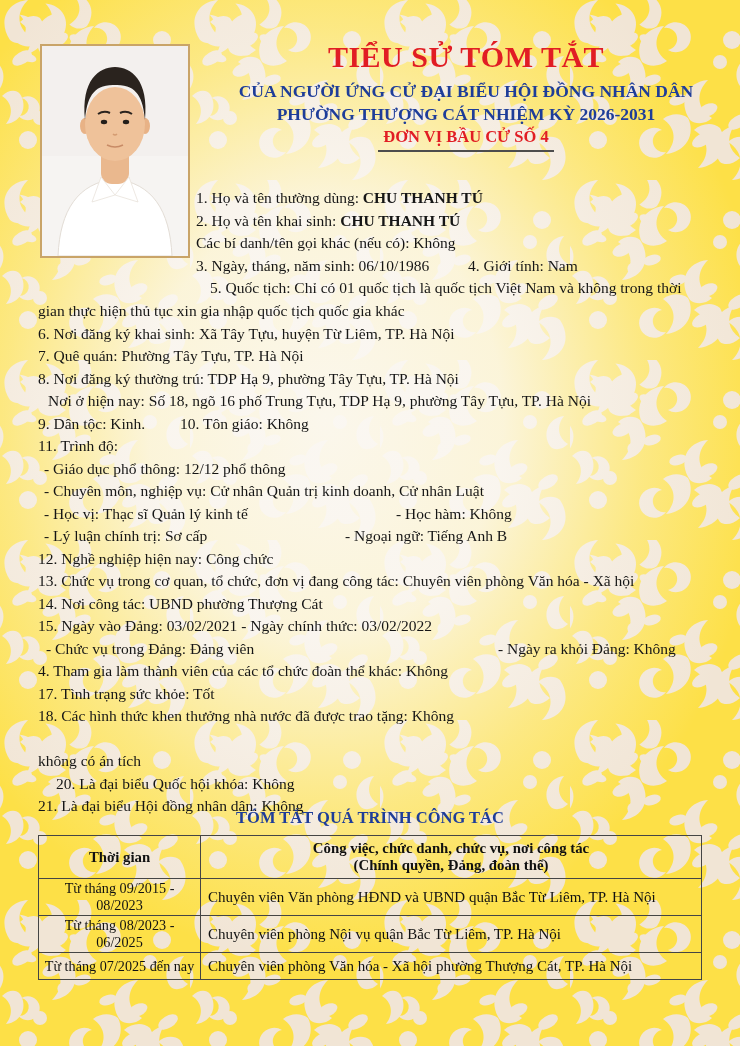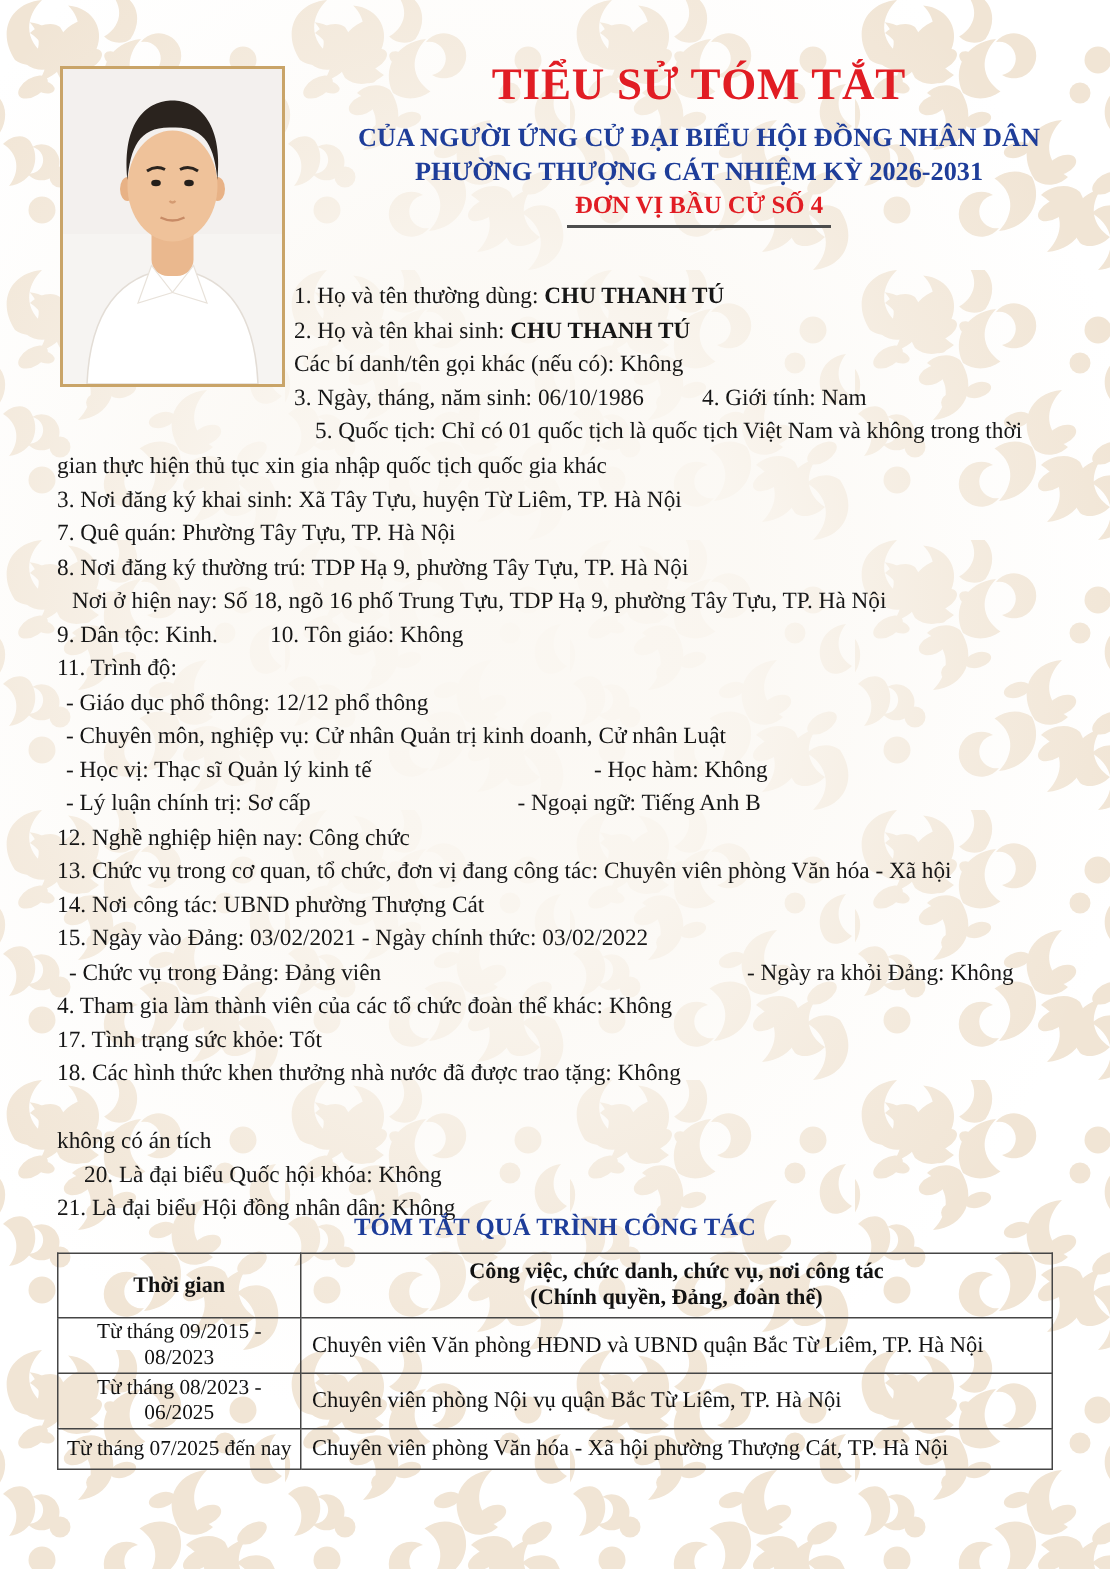--- a/index.html
+++ b/index.html
@@ -1,18 +1,18 @@
 <!DOCTYPE html>
 <html><head>
 <meta charset="utf-8">
 <style>
   html,body{margin:0;padding:0;background:#e9e9e9;}
   .page{
     position:relative;width:740px;height:1046px;overflow:hidden;
-    background:#ffffff;color:#1a1a1a;
+    background:#fde047;color:#1a1a1a;
     font-family:"Liberation Serif","DejaVu Serif",serif;
   }
   .bg-svg{position:absolute;left:0;top:0;width:740px;height:1046px;}
   .bg-fade{
     position:absolute;left:0;top:0;width:740px;height:1046px;
     background:radial-gradient(ellipse 60% 52% at 44% 40%,
       rgba(251,248,243,0.96) 0%, rgba(251,248,243,0.85) 40%,
       rgba(251,248,243,0.35) 72%, rgba(251,248,243,0) 100%);
   }
   .photo{
@@ -120,21 +120,21 @@
     <span>2. Họ và tên khai sinh: </span><b>CHU THANH TÚ</b>
   </div>
   <div class="bl" style="top:206px;left:196px">Các bí danh/tên gọi khác (nếu có):  Không</div>
   <div class="bl" style="top:229px;left:196px;width:520px">
     <span>3. Ngày, tháng, năm sinh: 06/10/1986</span>
     <span class="sp2" style="left:272px">4. Giới tính: Nam</span>
   </div>
   <div class="bl" style="top:251px;left:210px">5. Quốc tịch: Chỉ có 01 quốc tịch là quốc tịch Việt Nam và không trong thời</div>
 
   <div class="bl" style="top:274px;left:38px">gian thực hiện thủ tục xin gia nhập quốc tịch quốc gia khác</div>
-  <div class="bl" style="top:297px;left:38px">3. Nơi đăng ký khai sinh: Xã Tây Tựu, huyện Từ Liêm, TP. Hà Nội</div>
+  <div class="bl" style="top:297px;left:38px">6. Nơi đăng ký khai sinh: Xã Tây Tựu, huyện Từ Liêm, TP. Hà Nội</div>
   <div class="bl" style="top:319px;left:38px">7. Quê quán: Phường Tây Tựu, TP. Hà Nội</div>
   <div class="bl" style="top:342px;left:38px">8. Nơi đăng ký thường trú: TDP Hạ 9, phường Tây Tựu, TP. Hà Nội</div>
   <div class="bl" style="top:364px;left:48px">Nơi ở hiện nay: Số 18, ngõ 16 phố Trung Tựu, TDP Hạ 9, phường Tây Tựu, TP. Hà Nội</div>
   <div class="bl" style="top:387px;left:38px;width:660px">
     <span>9. Dân tộc: Kinh.</span>
     <span class="sp2" style="left:142px">10. Tôn giáo: Không</span>
   </div>
   <div class="bl" style="top:409px;left:38px">11. Trình độ:</div>
   <div class="bl" style="top:432px;left:44px">- Giáo dục phổ thông: 12/12 phổ thông</div>
   <div class="bl" style="top:454px;left:44px">- Chuyên môn, nghiệp vụ: Cử nhân Quản trị kinh doanh, Cử nhân Luật</div>

